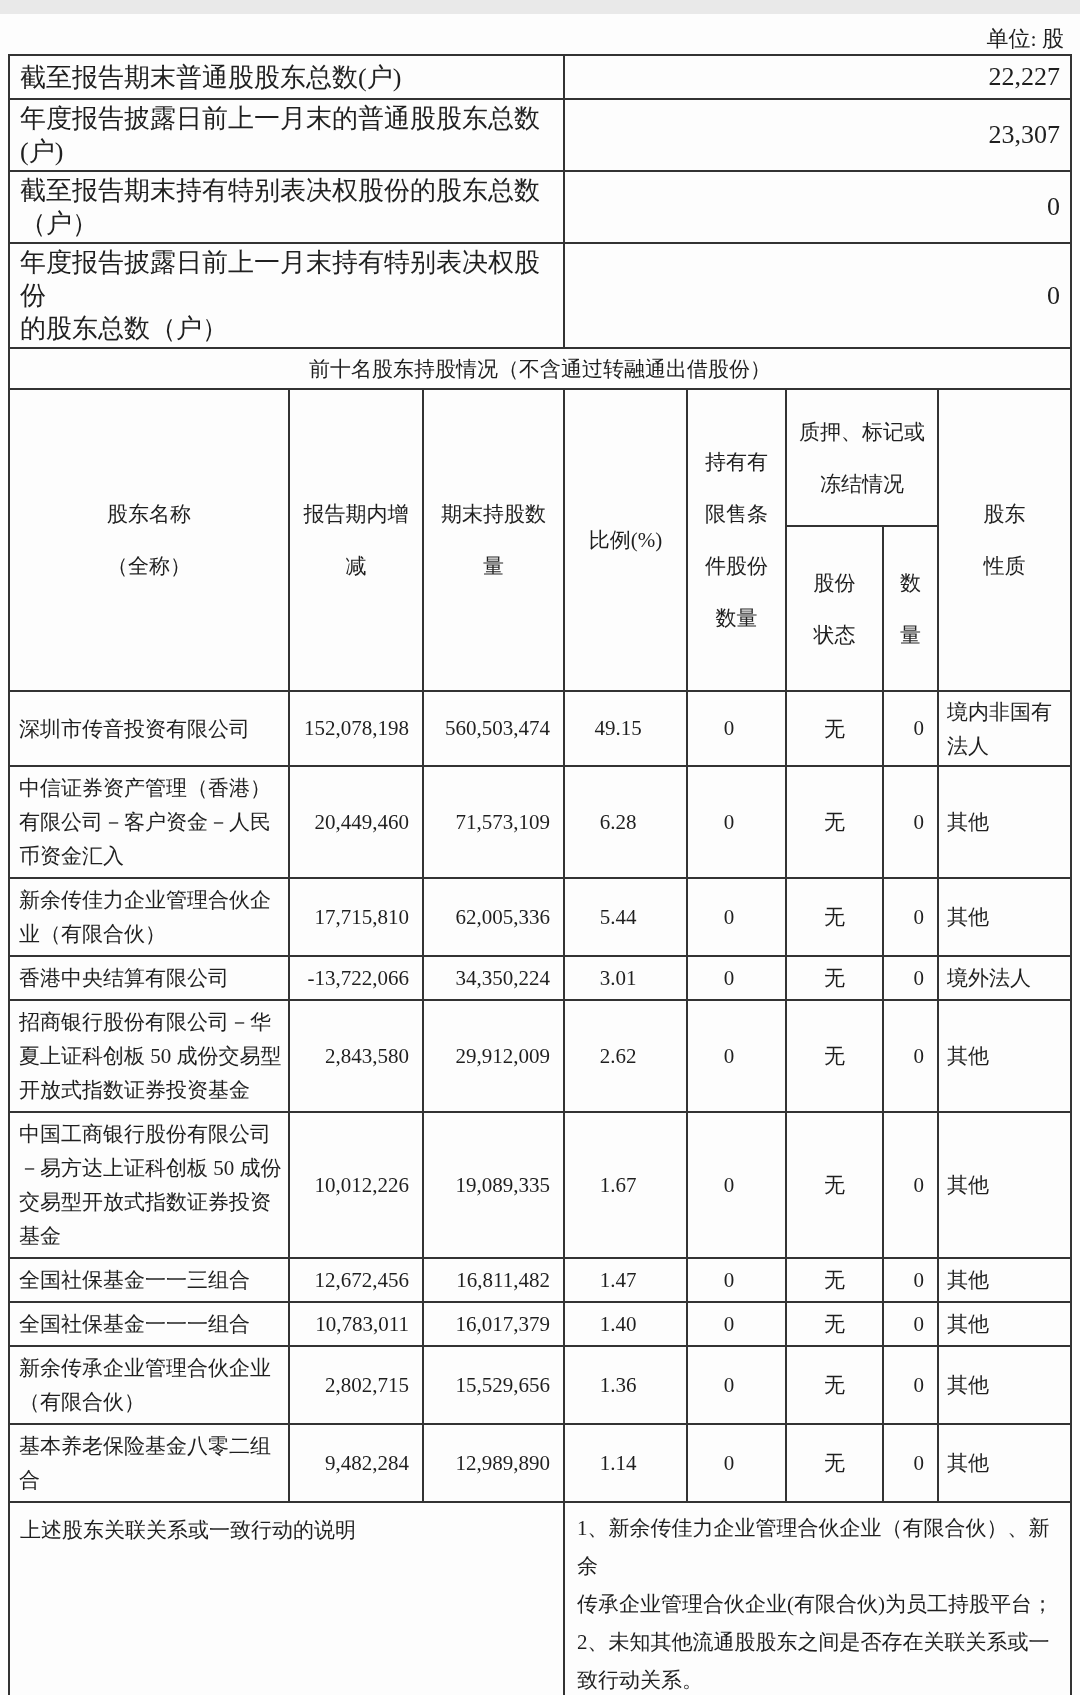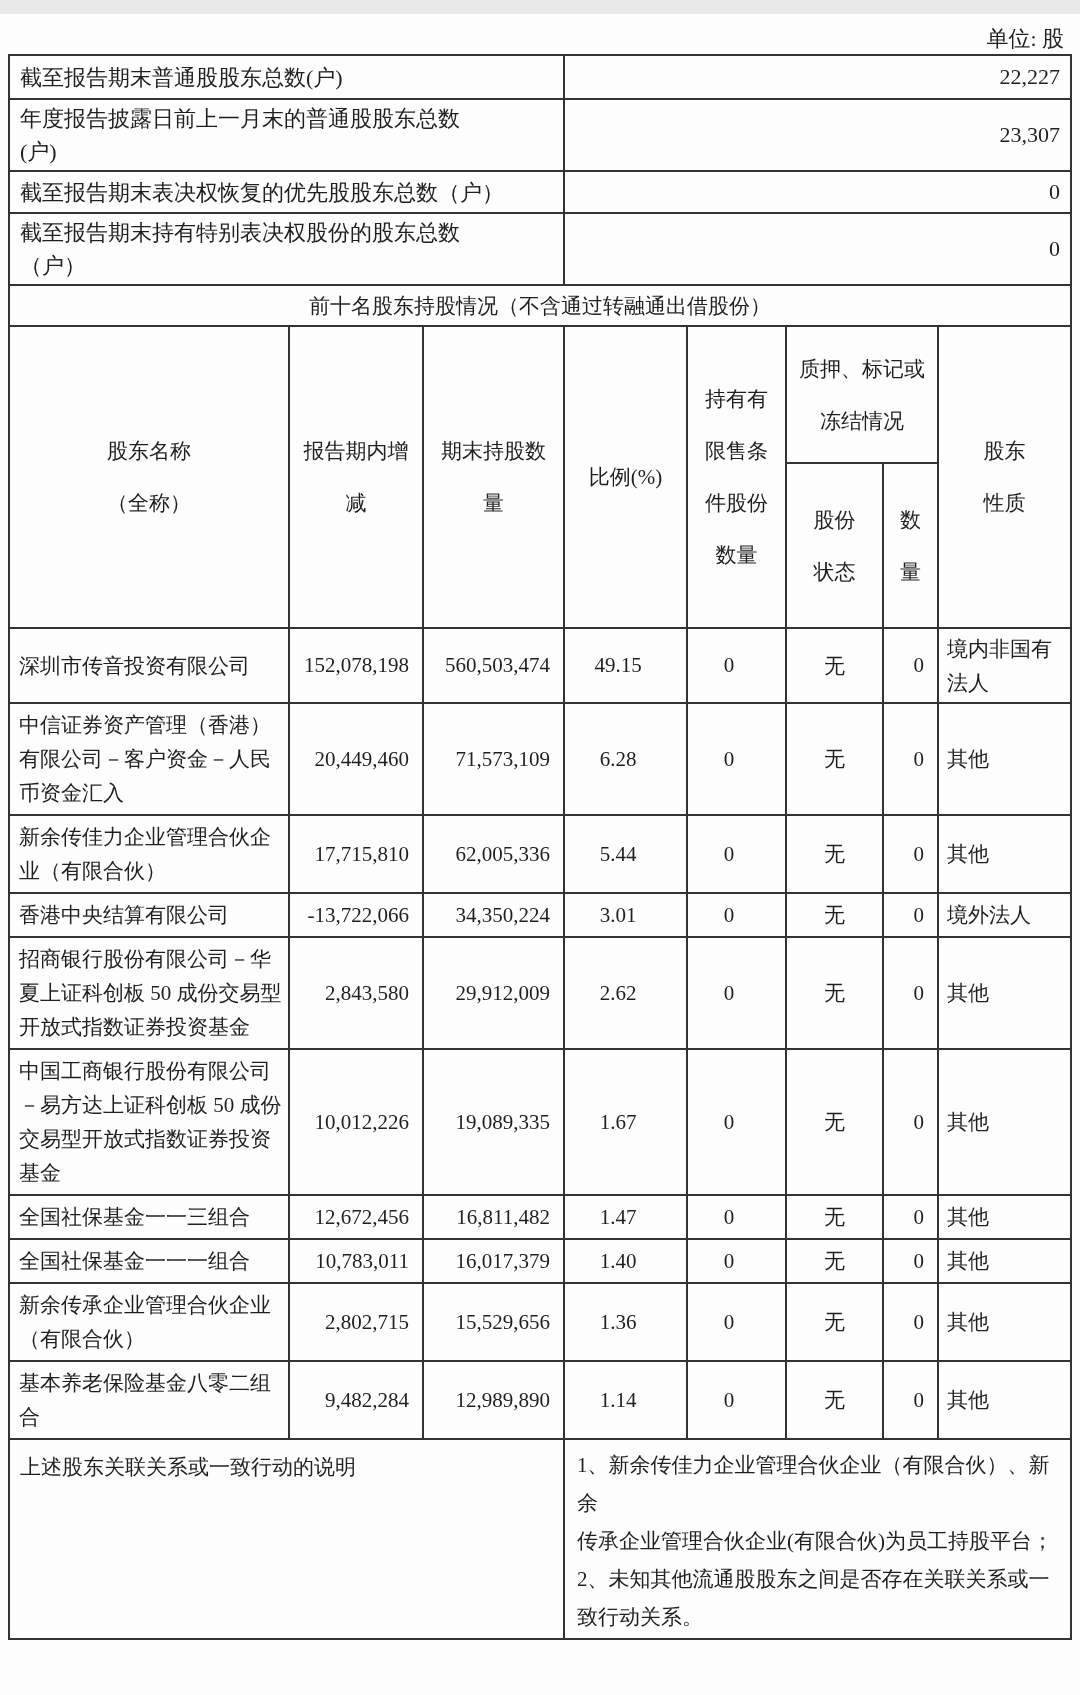--- a/index.html
+++ b/index.html
@@ -7,21 +7,21 @@
     width:1080px; height:1695px; margin:14px auto; background:#fdfdfd;
     font-family:"Liberation Serif","DejaVu Serif",serif;
     color:#1f1f1f; position:relative; overflow:hidden; box-sizing:border-box;
   }
   .unit-row { text-align:right; font-size:22px; padding:10px 16px 6px 0; height:24px; }
 
   table { border-collapse:collapse; table-layout:fixed; width:1062px; margin:0 auto; }
   td, th { border:2px solid #333; font-weight:normal; overflow:hidden; }
 
   
-  .sumtbl td { font-size:22px; }
+  .sumtbl td { font-size:26px; }
   .sum-label { text-align:left; padding:2px 6px 2px 10px; line-height:33px; white-space:pre-line; }
   .sum-value { text-align:right; padding-right:10px; font-size:22px; }
 
   
   .holders { margin-top:-2px; }
   .holders td, .holders th { font-size:21px; }
   .section-band { text-align:center; font-size:21px; }
   .holders th { text-align:center; white-space:pre-line; line-height:52px; padding:0 2px; }
   .name-cell   { text-align:left;  padding:4px 6px 4px 9px; line-height:34px; }
   .num-cell    { text-align:right; padding-right:13px; white-space:nowrap; }
@@ -47,27 +47,28 @@
     <tbody>
         <tr style="height:44px">
       <td class="sum-label">截至报告期末普通股股东总数(户)</td>
       <td class="sum-value">22,227</td>
     </tr>
     <tr style="height:66px">
       <td class="sum-label">年度报告披露日前上一月末的普通股股东总数
 (户)</td>
       <td class="sum-value">23,307</td>
     </tr>
-    <tr style="height:42px">
-      <td class="sum-label">截至报告期末表决权恢复的优先股股东总数（户）</td>
-      <td class="sum-value">0</td>
-    </tr>
     <tr style="height:64px">
       <td class="sum-label">截至报告期末持有特别表决权股份的股东总数
 （户）</td>
+      <td class="sum-value">0</td>
+    </tr>
+    <tr style="height:68px">
+      <td class="sum-label">年度报告披露日前上一月末持有特别表决权股份
+的股东总数（户）</td>
       <td class="sum-value">0</td>
     </tr>
   </tbody>
     </table>
 
   <table class="holders">
     <colgroup>
       <col style="width:280px">
         <col style="width:134px">
         <col style="width:141px">

